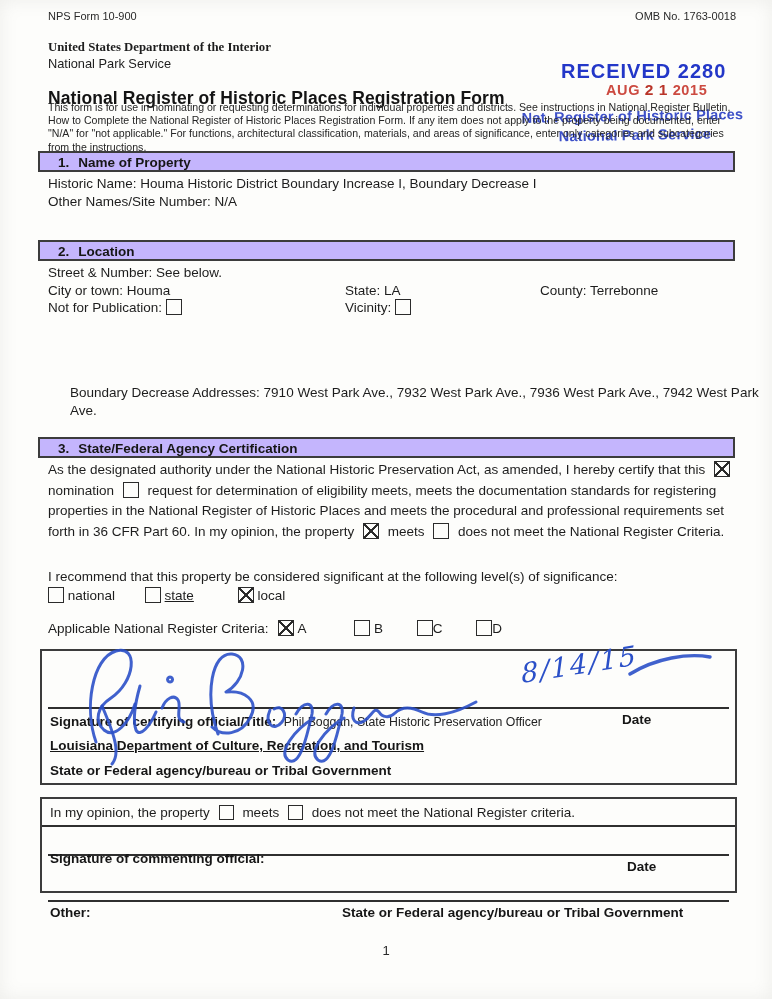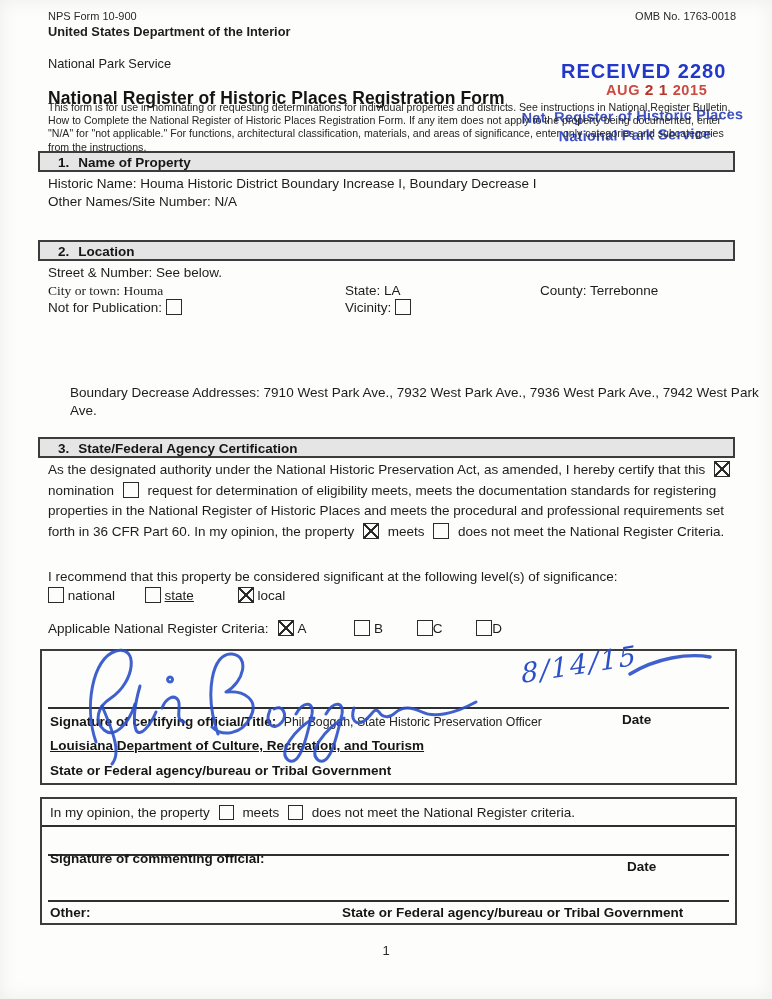--- a/index.html
+++ b/index.html
@@ -15,21 +15,21 @@
   }
   .abs{position:absolute;}
   .b{font-weight:bold;}
   .sm{font-size:11px;color:#2a2a2a;}
   .txt{font-size:13.5px;line-height:18px;color:#1d1d1d;}
   .doc-title{font-size:17.5px;font-weight:bold;letter-spacing:.1px;color:#141414;}
   .instructions{font-size:10.6px;line-height:13.2px;color:#262626;width:690px;}
   
   .sechead{
     left:38px;width:697px;height:21px;
-    border:2px solid #3c3c3c;background:#e5e5e5;
+    border:2px solid #3c3c3c;background:#c4b5fd;
     font-size:13.5px;line-height:20px;font-weight:bold;color:#161616;
     box-sizing:border-box;
   }
   .sechead .num{margin-left:18px;}
   .sechead .lbl{margin-left:9px;}
   
   .cb{
     display:inline-block;width:16px;height:16px;
     border:1.7px solid #2b2b2b;background:#fdfdfb;
     vertical-align:-3px;box-sizing:border-box;
@@ -63,21 +63,21 @@
   .pageno{font-size:13px;color:#2a2a2a;}
 </style>
 </head>
 <body>
 
 <div class="page">
 
   <div class="abs sm" style="top:10px;left:48px;">NPS Form 10-900</div>
   <div class="abs sm" style="top:10px;right:36px;">OMB No. 1763-0018</div>
 
-  <div class="abs b" style="top:24px;left:48px;font-size:12.8px;">United States Department of the Interior</div>
+  <div class="abs b" style="top:40px;left:48px;font-size:12.8px;font-family:Liberation Serif, serif;">United States Department of the Interior</div>
   <div class="abs" style="top:56px;left:48px;font-size:12.8px;">National Park Service</div>
   <div class="abs doc-title" style="top:88px;left:48px;text-align:center;">National Register of Historic Places Registration Form</div>
 
   <div class="abs stamp-received" style="top:50px;left:561px;color:#2337c8;">RECEIVED 2280</div>
   <div class="abs stamp-date" style="top:81px;left:606px;color:#cc4a40;">
     <span>AUG</span>
     <span class="day" style="color:#b93428;">2 1</span>
     <span>2015</span>
   </div>
   <div class="abs stamp-over" style="top:108px;left:520px;width:225px;text-align:center;color:#2d42c4;transform:rotate(-1deg);">Nat. Register of Historic Places</div>
@@ -88,21 +88,21 @@
   <div class="abs sechead" style="top:151px;">
     <span class="num">1.</span><span class="lbl">Name of Property</span>
   </div>
   <div class="abs txt" style="top:175px;left:48px;">Historic Name: Houma Historic District Boundary Increase I, Boundary Decrease I</div>
   <div class="abs txt" style="top:193px;left:48px;">Other Names/Site Number: N/A</div>
 
   <div class="abs sechead" style="top:240px;">
     <span class="num">2.</span><span class="lbl">Location</span>
   </div>
   <div class="abs txt" style="top:264px;left:48px;">Street &amp; Number:  See below.</div>
-  <div class="abs txt" style="top:282px;left:48px;font-family:Liberation Serif, serif;">City or town:  Houma</div>
+  <div class="abs txt" style="top:282px;left:48px;">City or town:  Houma</div>
   <div class="abs txt" style="top:282px;left:345px;">State: LA</div>
   <div class="abs txt" style="top:282px;left:540px;">County: Terrebonne</div>
   <div class="abs txt" style="top:299px;left:48px;">
     <span>Not for Publication:</span>
     <span class="cb"></span>
   </div>
   <div class="abs txt" style="top:299px;left:345px;">
     <span>Vicinity:</span>
     <span class="cb"></span>
   </div>
@@ -164,21 +164,21 @@
     <path d="M214,72 C222,58 232,60 230,72 C225,94 218,126 206,118 C196,110 212,88 232,76"></path>
     <path d="M244,72 C252,58 262,60 260,72 C255,94 248,126 236,118 C226,110 242,88 262,76"></path>
     <path d="M272,66 C268,78 274,84 282,79 C290,74 292,64 297,70 C300,75 307,77 313,71 C321,63 332,66 340,70 C352,76 372,72 394,60"></path>
   </svg>
 
   <div class="abs ink hw-date" style="top:658px;left:522px;">8/14/15</div>
   <svg class="flour abs" style="top:650px;left:628px;" width="86" height="28" viewBox="0 0 86 28">
     <path d="M2,24 C28,8 60,3 82,7"></path>
   </svg>
 
-  <div class="abs bigbox" style="top:797px;left:40px;width:697px;height:128px;">
+  <div class="abs bigbox" style="top:797px;left:40px;width:697px;height:96px;">
     <div class="abs txt" style="top:5px;left:8px;white-space:nowrap;">
       <span>In my opinion, the property</span>
       <span class="cb small" style="margin:0 5px;"></span>
       <span>meets</span>
       <span class="cb small" style="margin:0 5px;"></span>
       <span>does not meet the National Register criteria.</span>
     </div>
     <div class="abs hline" style="top:26px;left:0;right:0;"></div>
     <div class="abs hline" style="top:55px;left:6px;right:6px;"></div>
     <div class="abs caption" style="top:52px;left:8px;text-align:right;">Signature of commenting official:</div>

